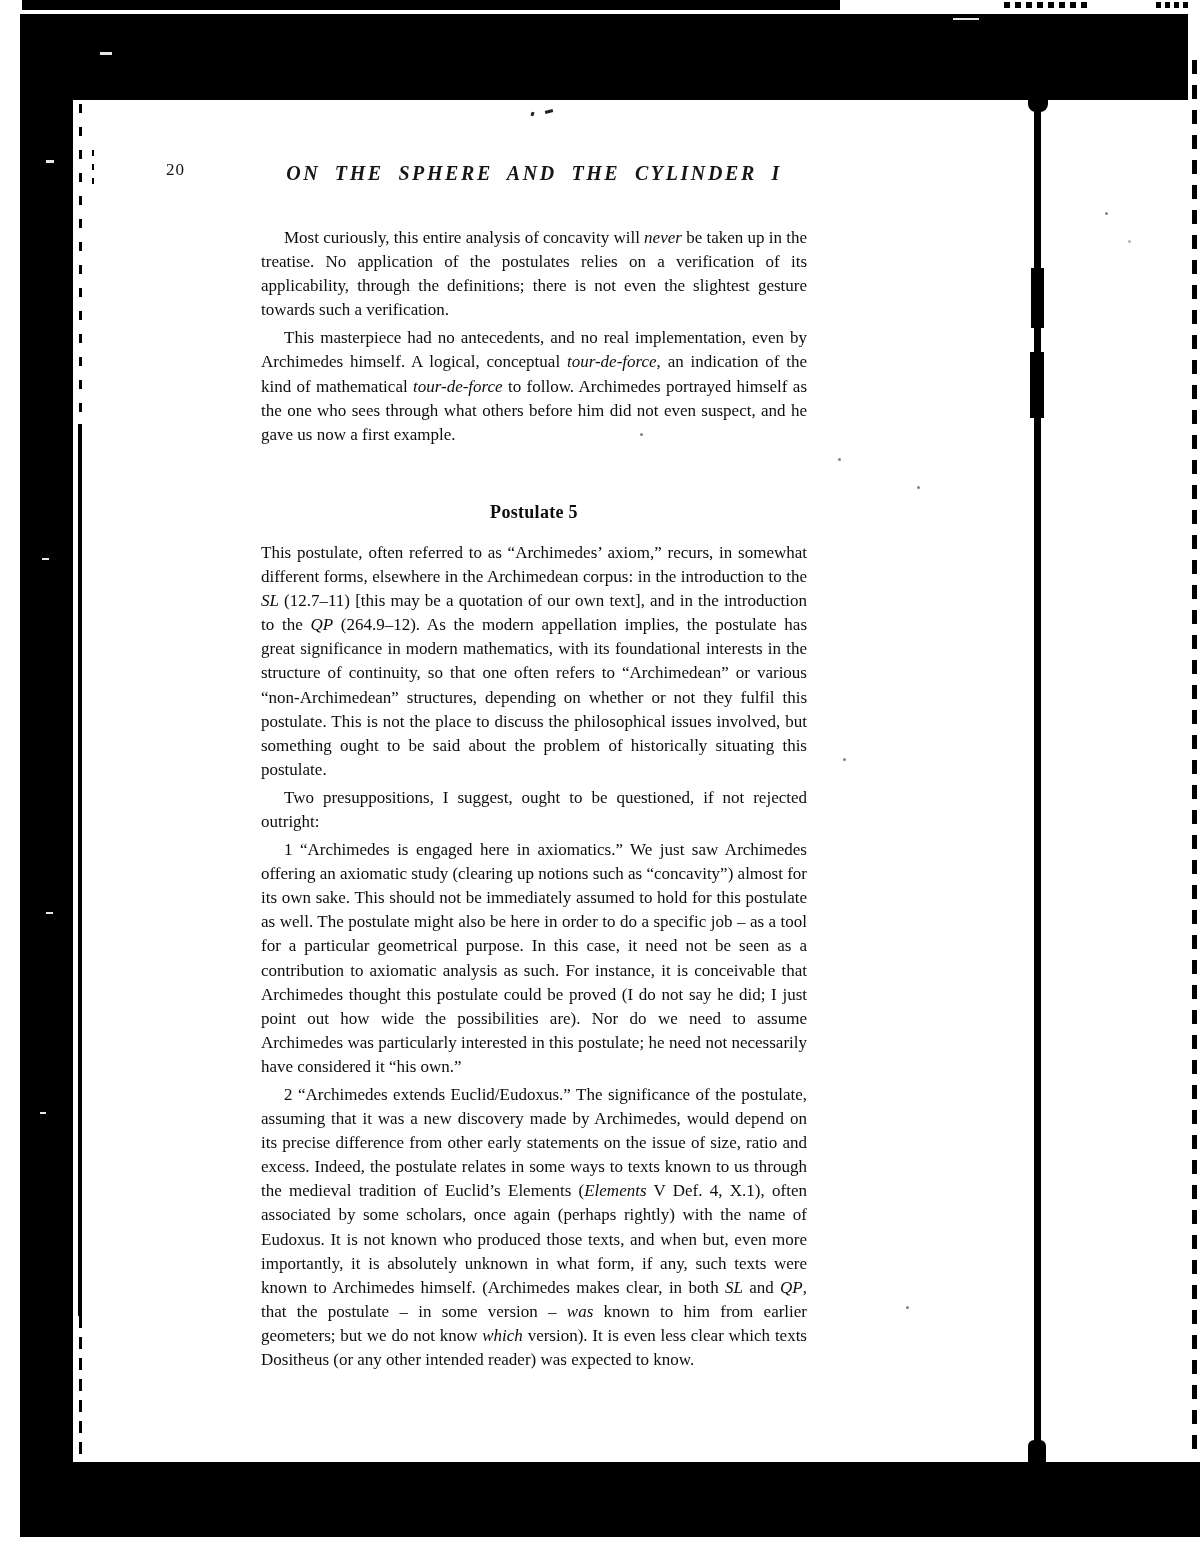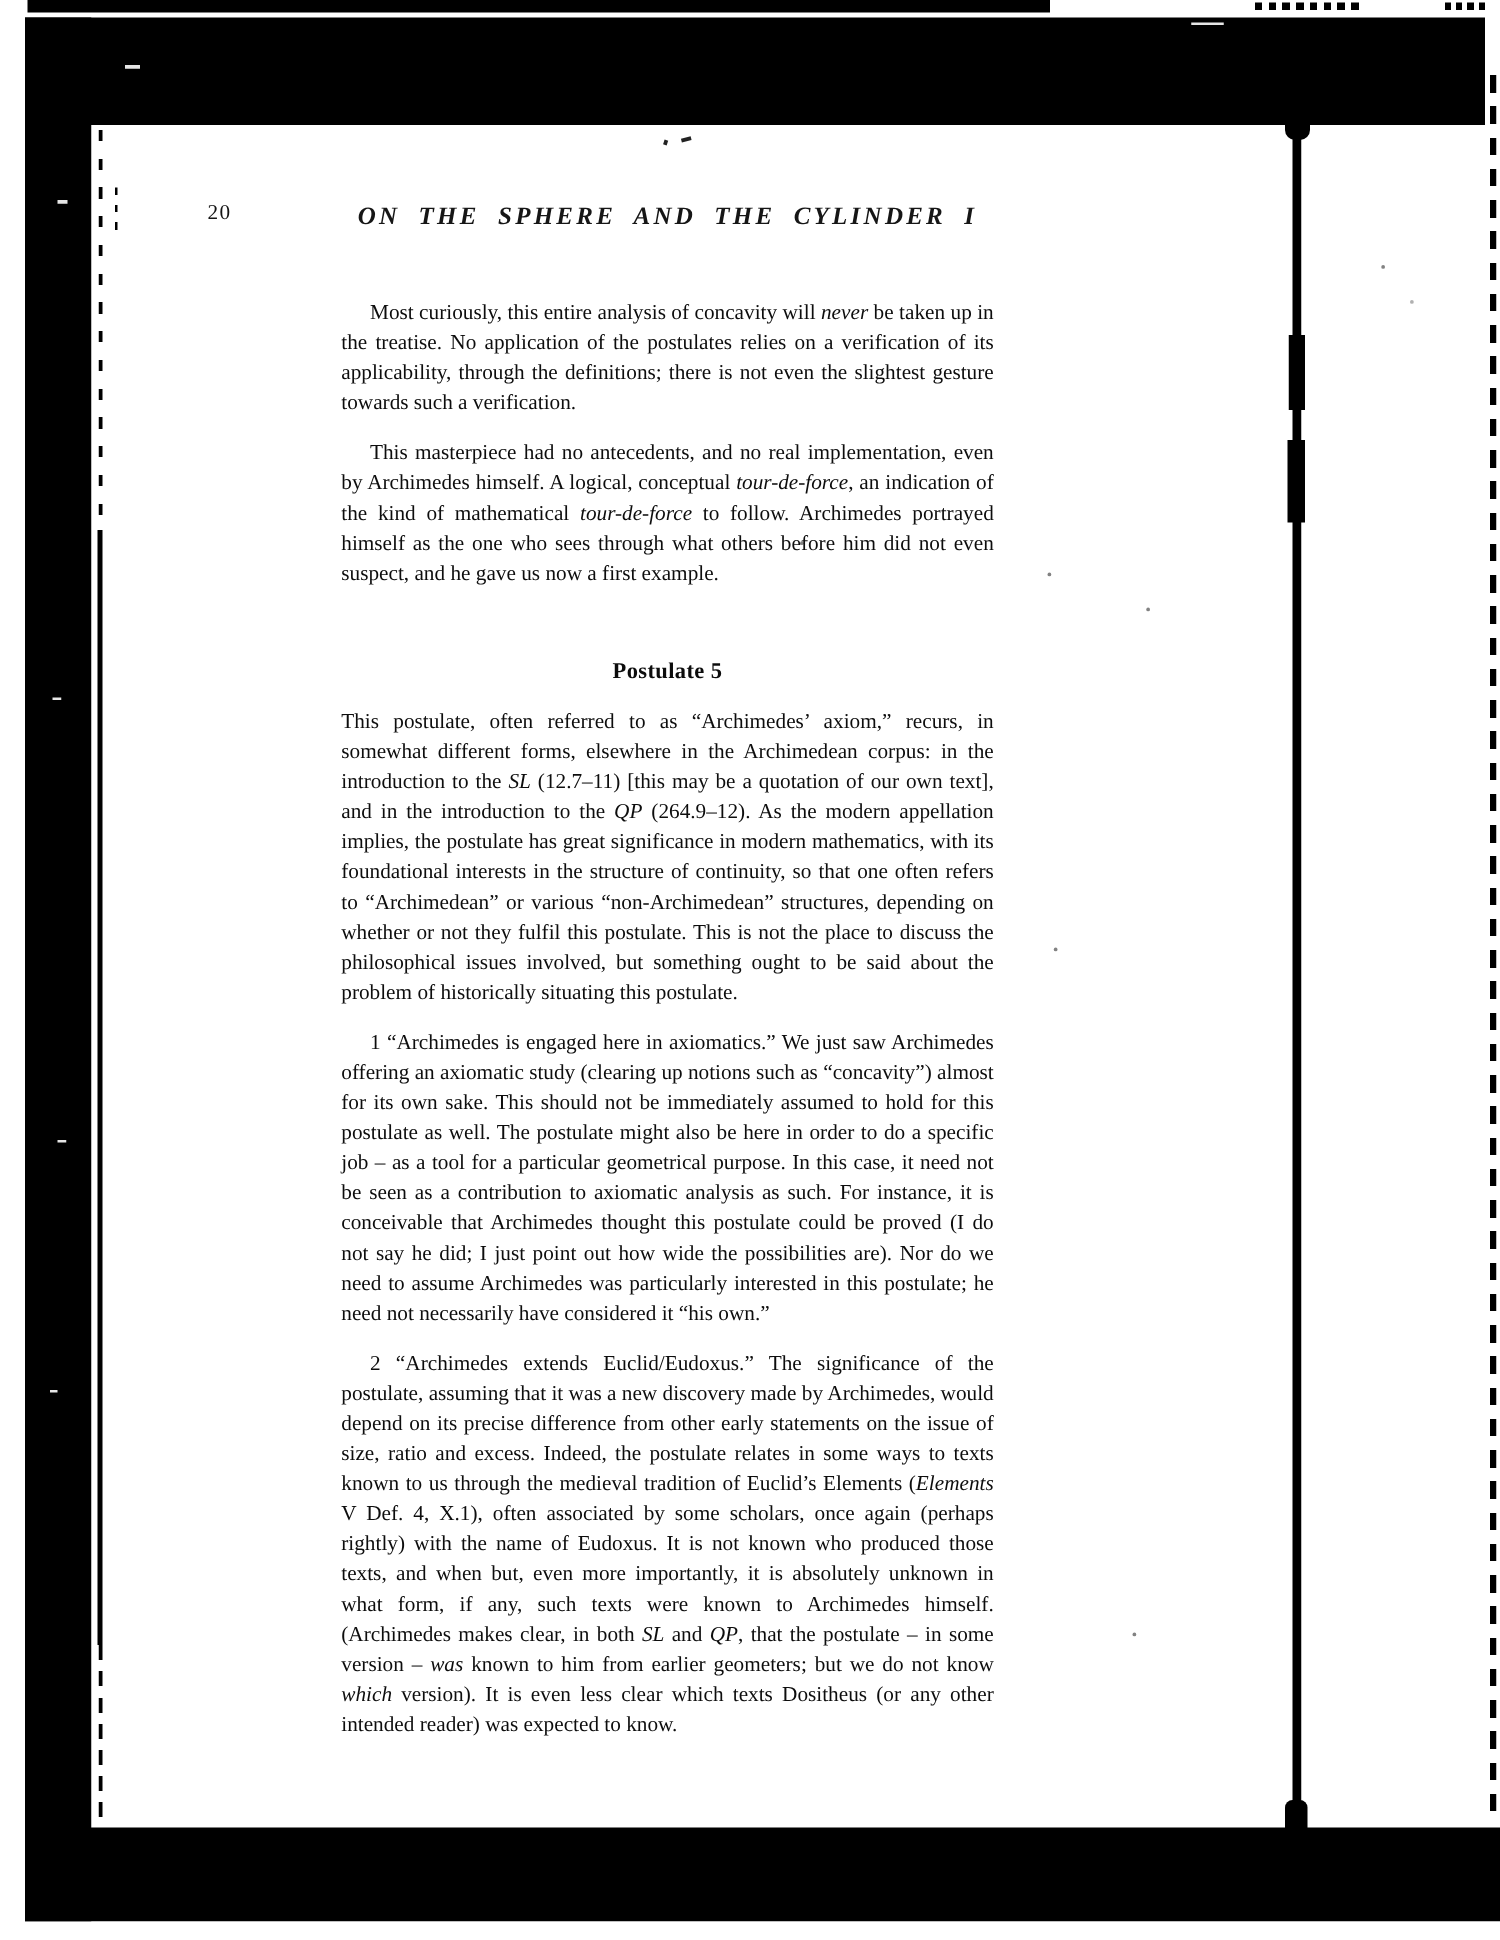--- a/index.html
+++ b/index.html
@@ -42,21 +42,21 @@
   #page-number{position:absolute;left:166px;top:160px;font-size:17px;color:#141414;letter-spacing:1px;}
   #running-head{
     position:absolute;left:257px;top:162px;width:554px;text-align:center;
     font-style:italic;font-size:20px;letter-spacing:2.6px;word-spacing:7px;
     color:#161616;white-space:nowrap;font-weight:bold;
   }
   #text-column{
     position:absolute;left:257px;top:222px;width:554px;
     font-size:17px;line-height:24.1px;text-align:justify;color:#0d0d0d;
   }
-  .para{margin:16px;}
+  .para{margin:4px;}
   .para.indent{text-indent:23px;}
   .it{font-style:italic;}
   #section-heading{
     margin:53px 0 17px 0;text-align:center;
     font-size:18px;font-weight:bold;letter-spacing:.3px;color:#0c0c0c;
   }
 </style>
 </head>
 <body>
 
@@ -101,18 +101,19 @@
   <div id="running-head">ON THE SPHERE AND THE CYLINDER I</div>
 
   <div id="text-column">
     <div>
         <p class="para indent"><span>Most curiously, this entire analysis of concavity will </span><span class="it">never</span><span> be taken up in the treatise. No application of the postulates relies on a verification of its applicability, through the definitions; there is not even the slightest gesture towards such a verification.</span></p>
         <p class="para indent"><span>This masterpiece had no antecedents, and no real implementation, even by Archimedes himself. A logical, conceptual </span><span class="it">tour-de-force</span><span>, an indication of the kind of mathematical </span><span class="it">tour-de-force</span><span> to follow. Archimedes portrayed himself as the one who sees through what others before him did not even suspect, and he gave us now a first example.</span></p>
       </div>
     <h2 id="section-heading">Postulate 5</h2>
     <div>
         <p class="para"><span>This postulate, often referred to as “Archimedes’ axiom,” recurs, in somewhat different forms, elsewhere in the Archimedean corpus: in the introduction to the </span><span class="it">SL</span><span> (12.7–11) [this may be a quotation of our own text], and in the introduction to the </span><span class="it">QP</span><span> (264.9–12). As the modern appellation implies, the postulate has great significance in modern mathematics, with its foundational interests in the structure of continuity, so that one often refers to “Archimedean” or various “non-Archimedean” structures, depending on whether or not they fulfil this postulate. This is not the place to discuss the philosophical issues involved, but something ought to be said about the problem of historically situating this postulate.</span></p>
+        <p class="para indent"><span>Two presuppositions, I suggest, ought to be questioned, if not rejected outright:</span></p>
         <p class="para indent"><span>1 “Archimedes is engaged here in axiomatics.” We just saw Archimedes offering an axiomatic study (clearing up notions such as “concavity”) almost for its own sake. This should not be immediately assumed to hold for this postulate as well. The postulate might also be here in order to do a specific job – as a tool for a particular geometrical purpose. In this case, it need not be seen as a contribution to axiomatic analysis as such. For instance, it is conceivable that Archimedes thought this postulate could be proved (I do not say he did; I just point out how wide the possibilities are). Nor do we need to assume Archimedes was particularly interested in this postulate; he need not necessarily have considered it “his own.”</span></p>
         <p class="para indent"><span>2 “Archimedes extends Euclid/Eudoxus.” The significance of the postulate, assuming that it was a new discovery made by Archimedes, would depend on its precise difference from other early statements on the issue of size, ratio and excess. Indeed, the postulate relates in some ways to texts known to us through the medieval tradition of Euclid’s Elements (</span><span class="it">Elements</span><span> V Def. 4, X.1), often associated by some scholars, once again (perhaps rightly) with the name of Eudoxus. It is not known who produced those texts, and when but, even more importantly, it is absolutely unknown in what form, if any, such texts were known to Archimedes himself. (Archimedes makes clear, in both </span><span class="it">SL</span><span> and </span><span class="it">QP</span><span>, that the postulate – in some version – </span><span class="it">was</span><span> known to him from earlier geometers; but we do not know </span><span class="it">which</span><span> version). It is even less clear which texts Dositheus (or any other intended reader) was expected to know.</span></p>
       </div>
   </div>
 
 </div>
 
 </body></html>

